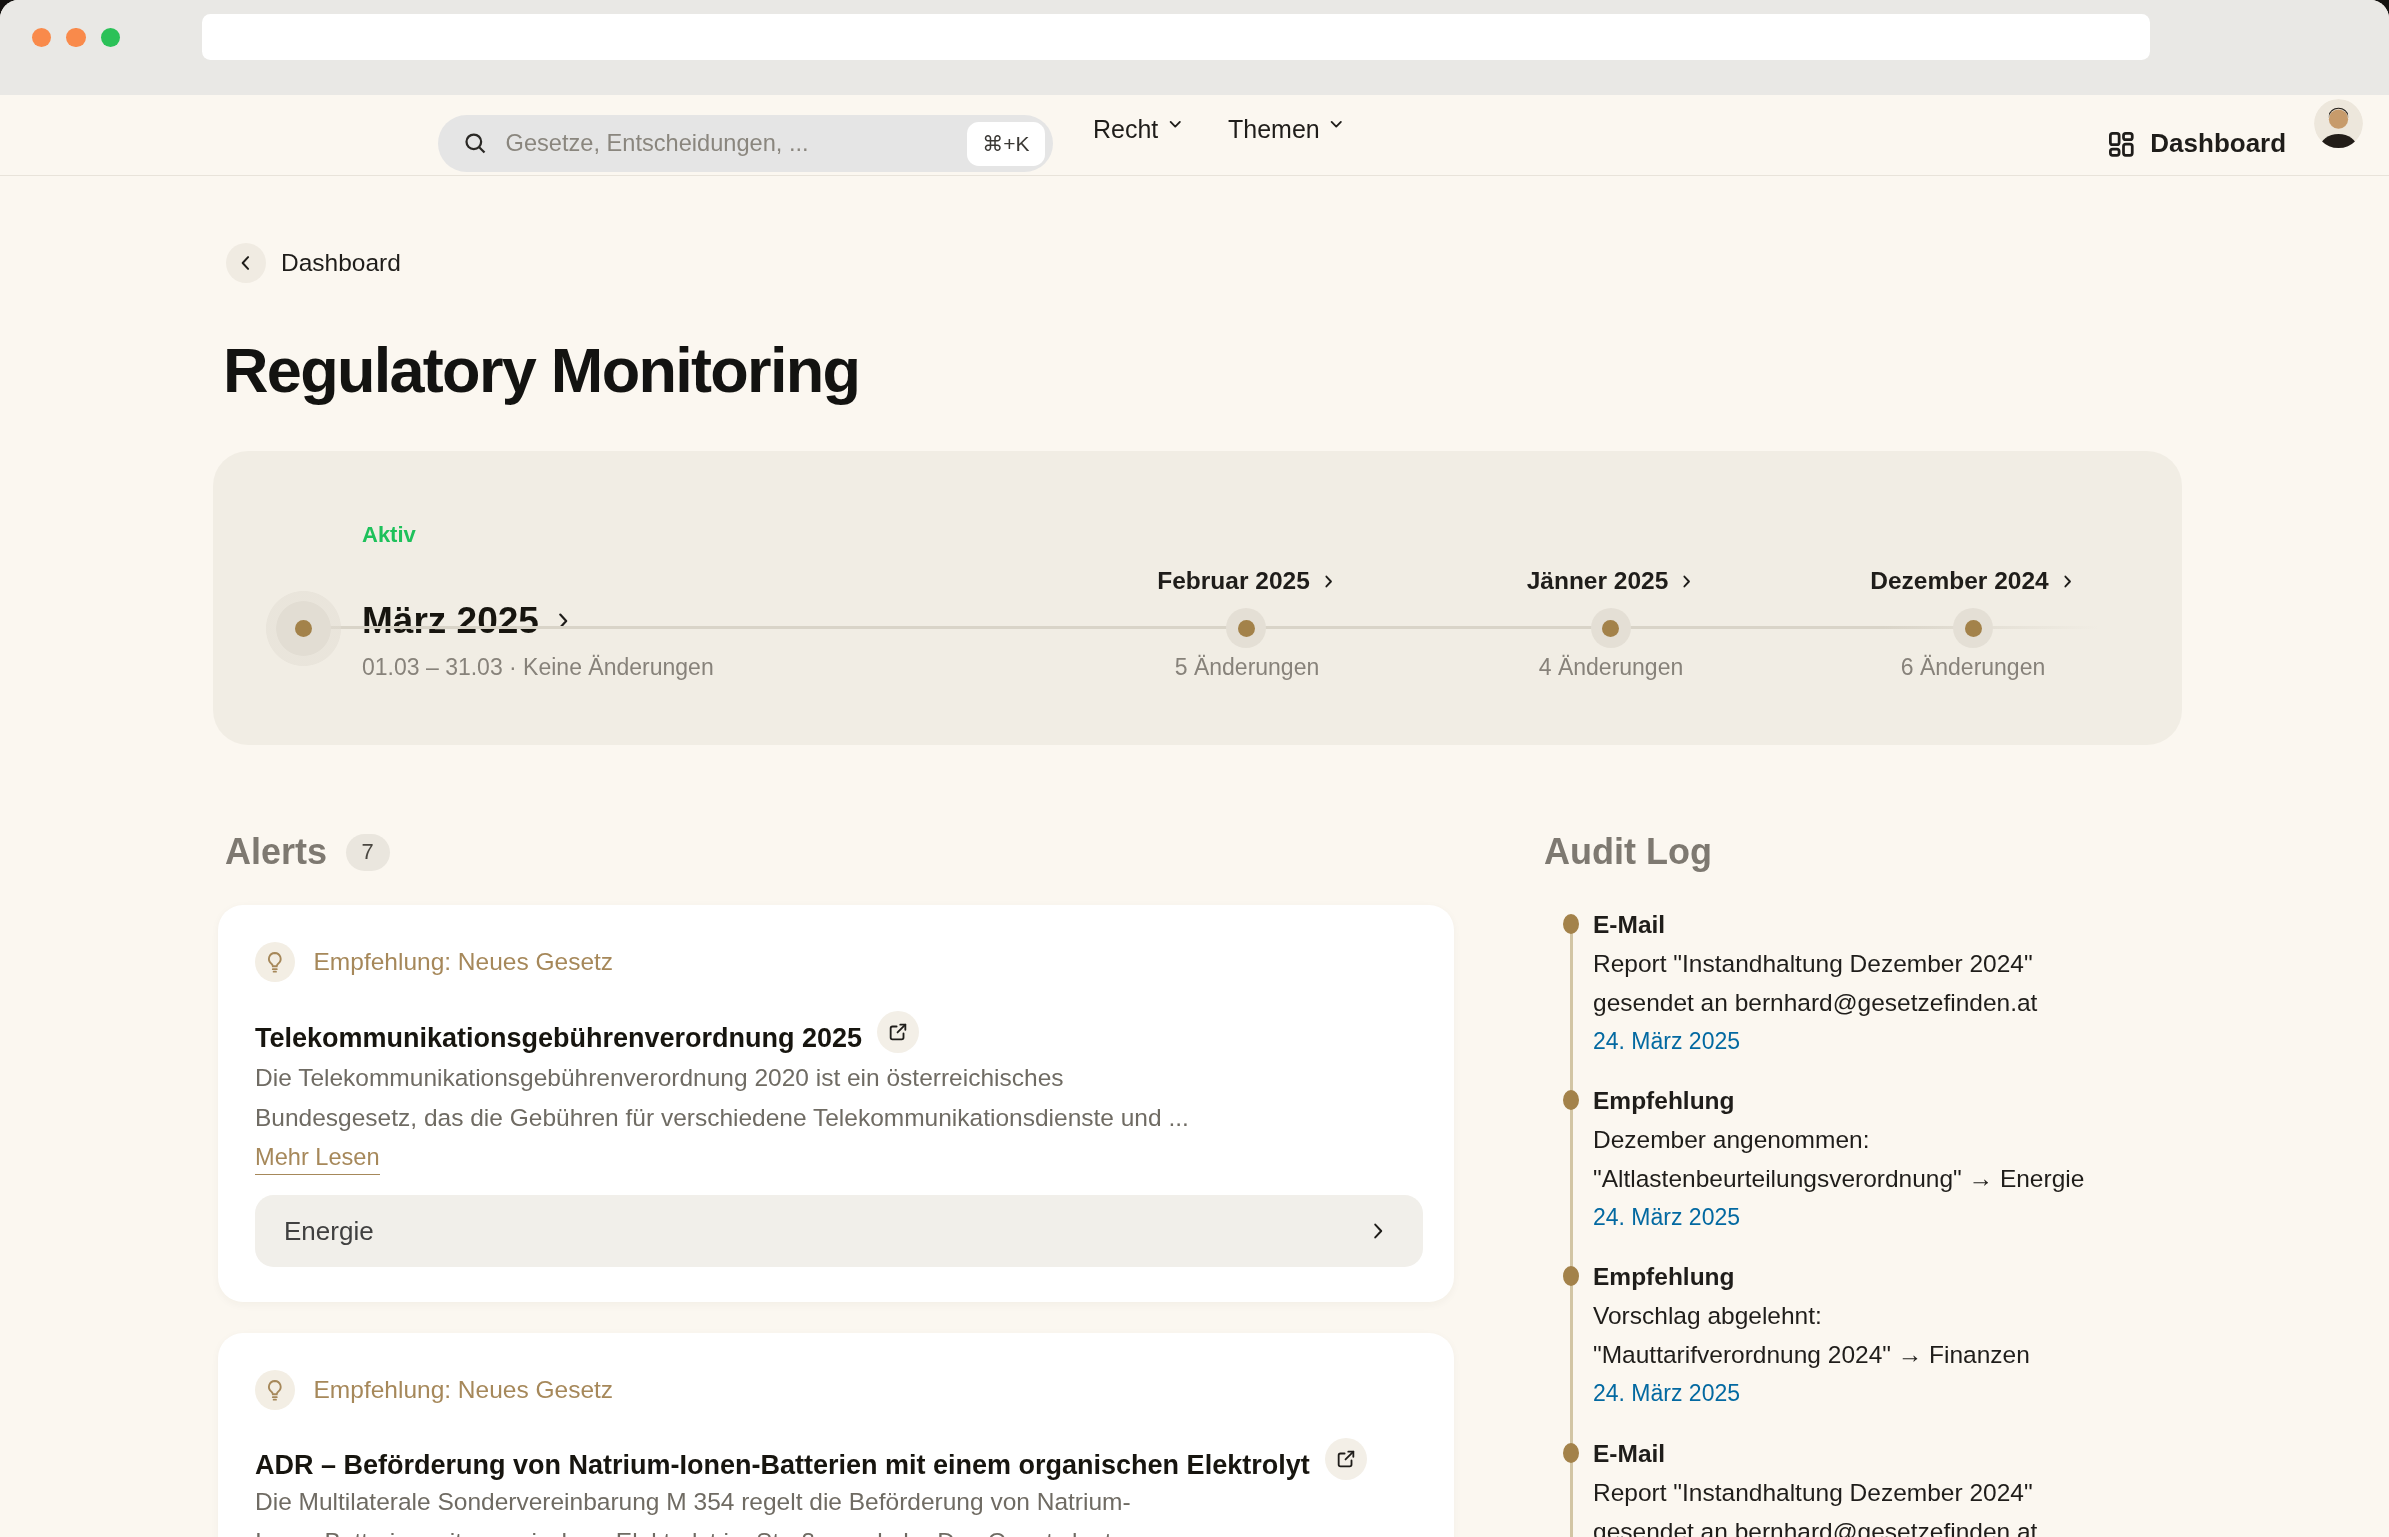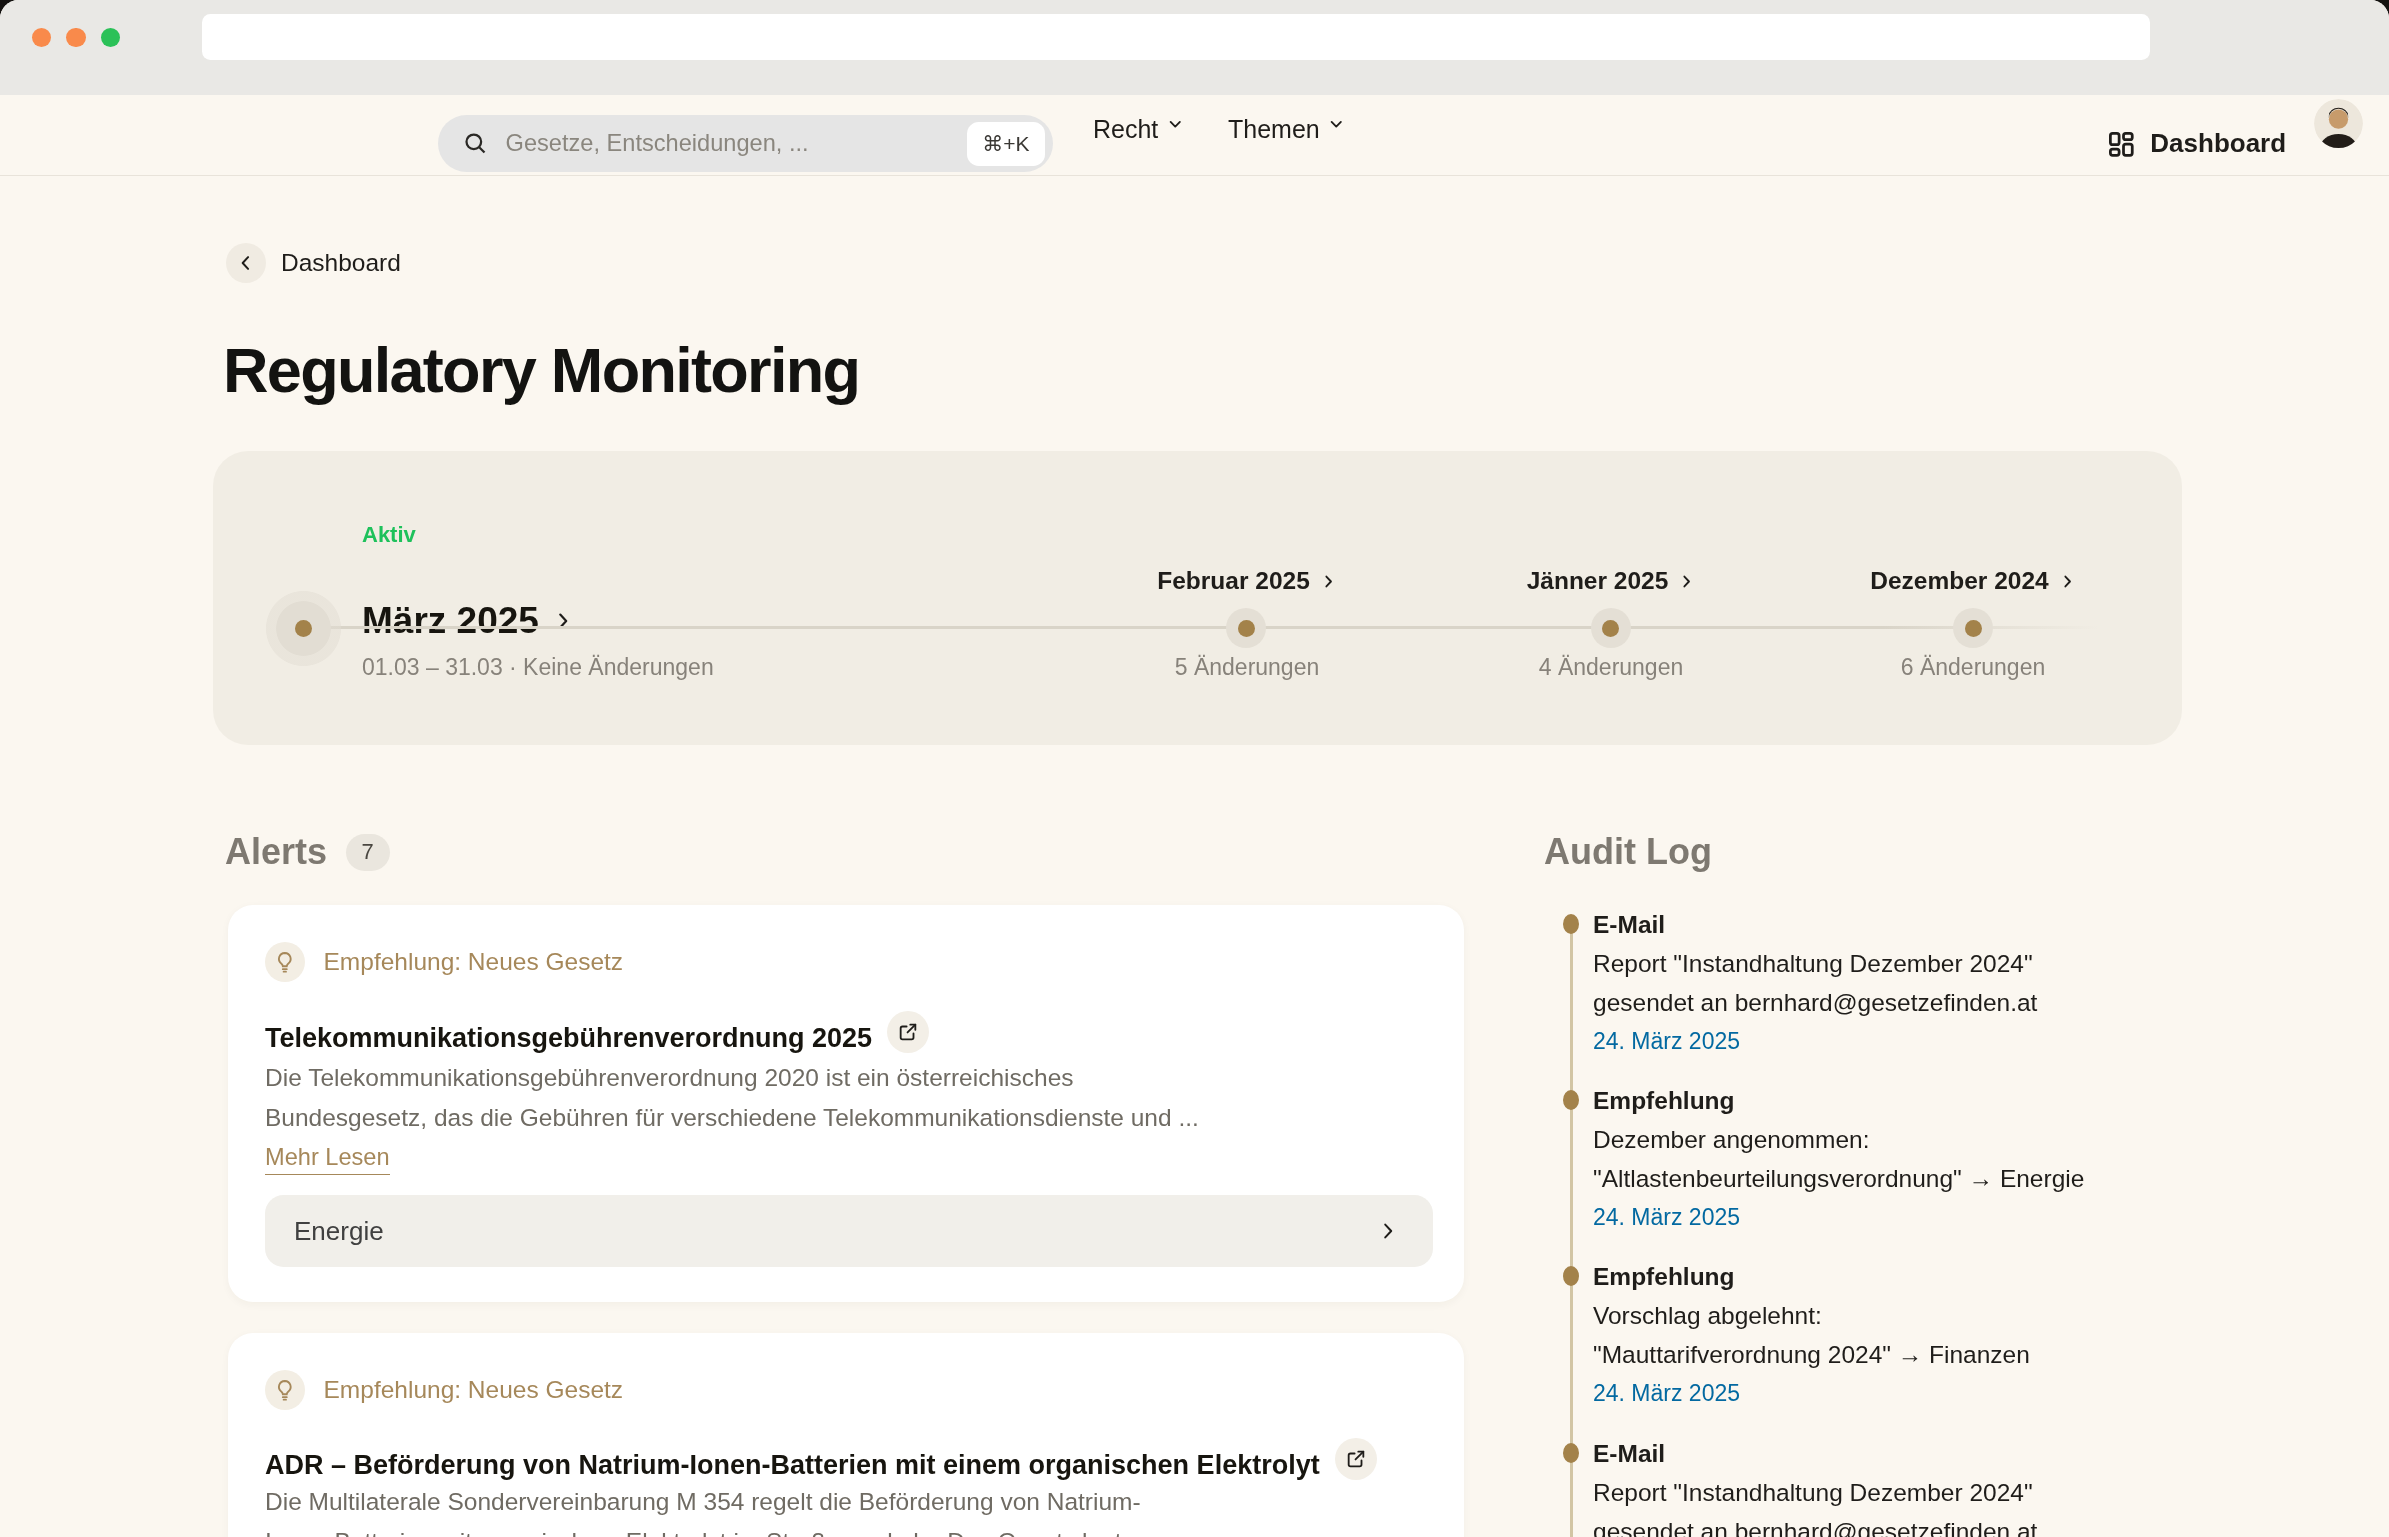--- a/index.html
+++ b/index.html
@@ -44,21 +44,21 @@
   .tl-dot { position:absolute; width:17px; height:17px; border-radius:50%; background:#A3824A; top:169px; }
   .tl-month { position:absolute; top:116px; width:354px; text-align:center; font-size:24.5px; font-weight:600; color:#1F1D1A; display:flex; justify-content:center; align-items:center; gap:10px; }
   .tl-sub { position:absolute; top:203px; font-size:23px; color:#87827A; }
   .tl-sub-center { width:354px; text-align:center; }
 
   
   .sec-head { position:absolute; display:flex; align-items:center; gap:18.5px; font-size:36px; font-weight:bold; color:#7E7971; }
   .badge { min-width:44px; height:37px; padding:0 14.3px; background:#EAE6DE; border-radius:18.5px; font-size:22px; font-weight:normal; color:#4A4741; display:flex; align-items:center; justify-content:center; }
 
   
-  .card { position:absolute; left:228px; width:1236px; background:#FFFFFF; border-radius:25px; box-shadow:0 2.5px 8.4px rgba(60,50,30,0.04); }
+  .card { position:absolute; left:218px; width:1236px; background:#FFFFFF; border-radius:25px; box-shadow:0 2.5px 8.4px rgba(60,50,30,0.04); }
   .card1 { top:905px; height:397px; } .card2 { top:1333px; height:438px; }
   .kind { position:absolute; left:37px; top:37px; display:flex; align-items:center; gap:18.5px; }
   .kind-icon { width:40px; height:40px; border-radius:50%; background:#F3EEE4; display:flex; align-items:center; justify-content:center; }
   .kind-label { font-size:24.5px; font-weight:500; color:#A6885A; }
   .card-titlerow { position:absolute; left:37px; display:flex; align-items:flex-start; gap:15px; }
   .card1 .card-titlerow { top:106px; } .card2 .card-titlerow { top:105px; }
   .card-title { font-size:27px; font-weight:bold; color:#17150F; line-height:34px; padding-top:10px; }
   .ext-circle { width:42px; height:42px; border-radius:50%; background:#F3EFE7; display:flex; align-items:center; justify-content:center; flex:0 0 auto; }
   .card-body { position:absolute; left:37px; font-size:24.5px; color:#6F6B63; line-height:40px; }
   .card1 .card-body { top:1057px; top:153px; } .card2 .card-body { top:149px; }

